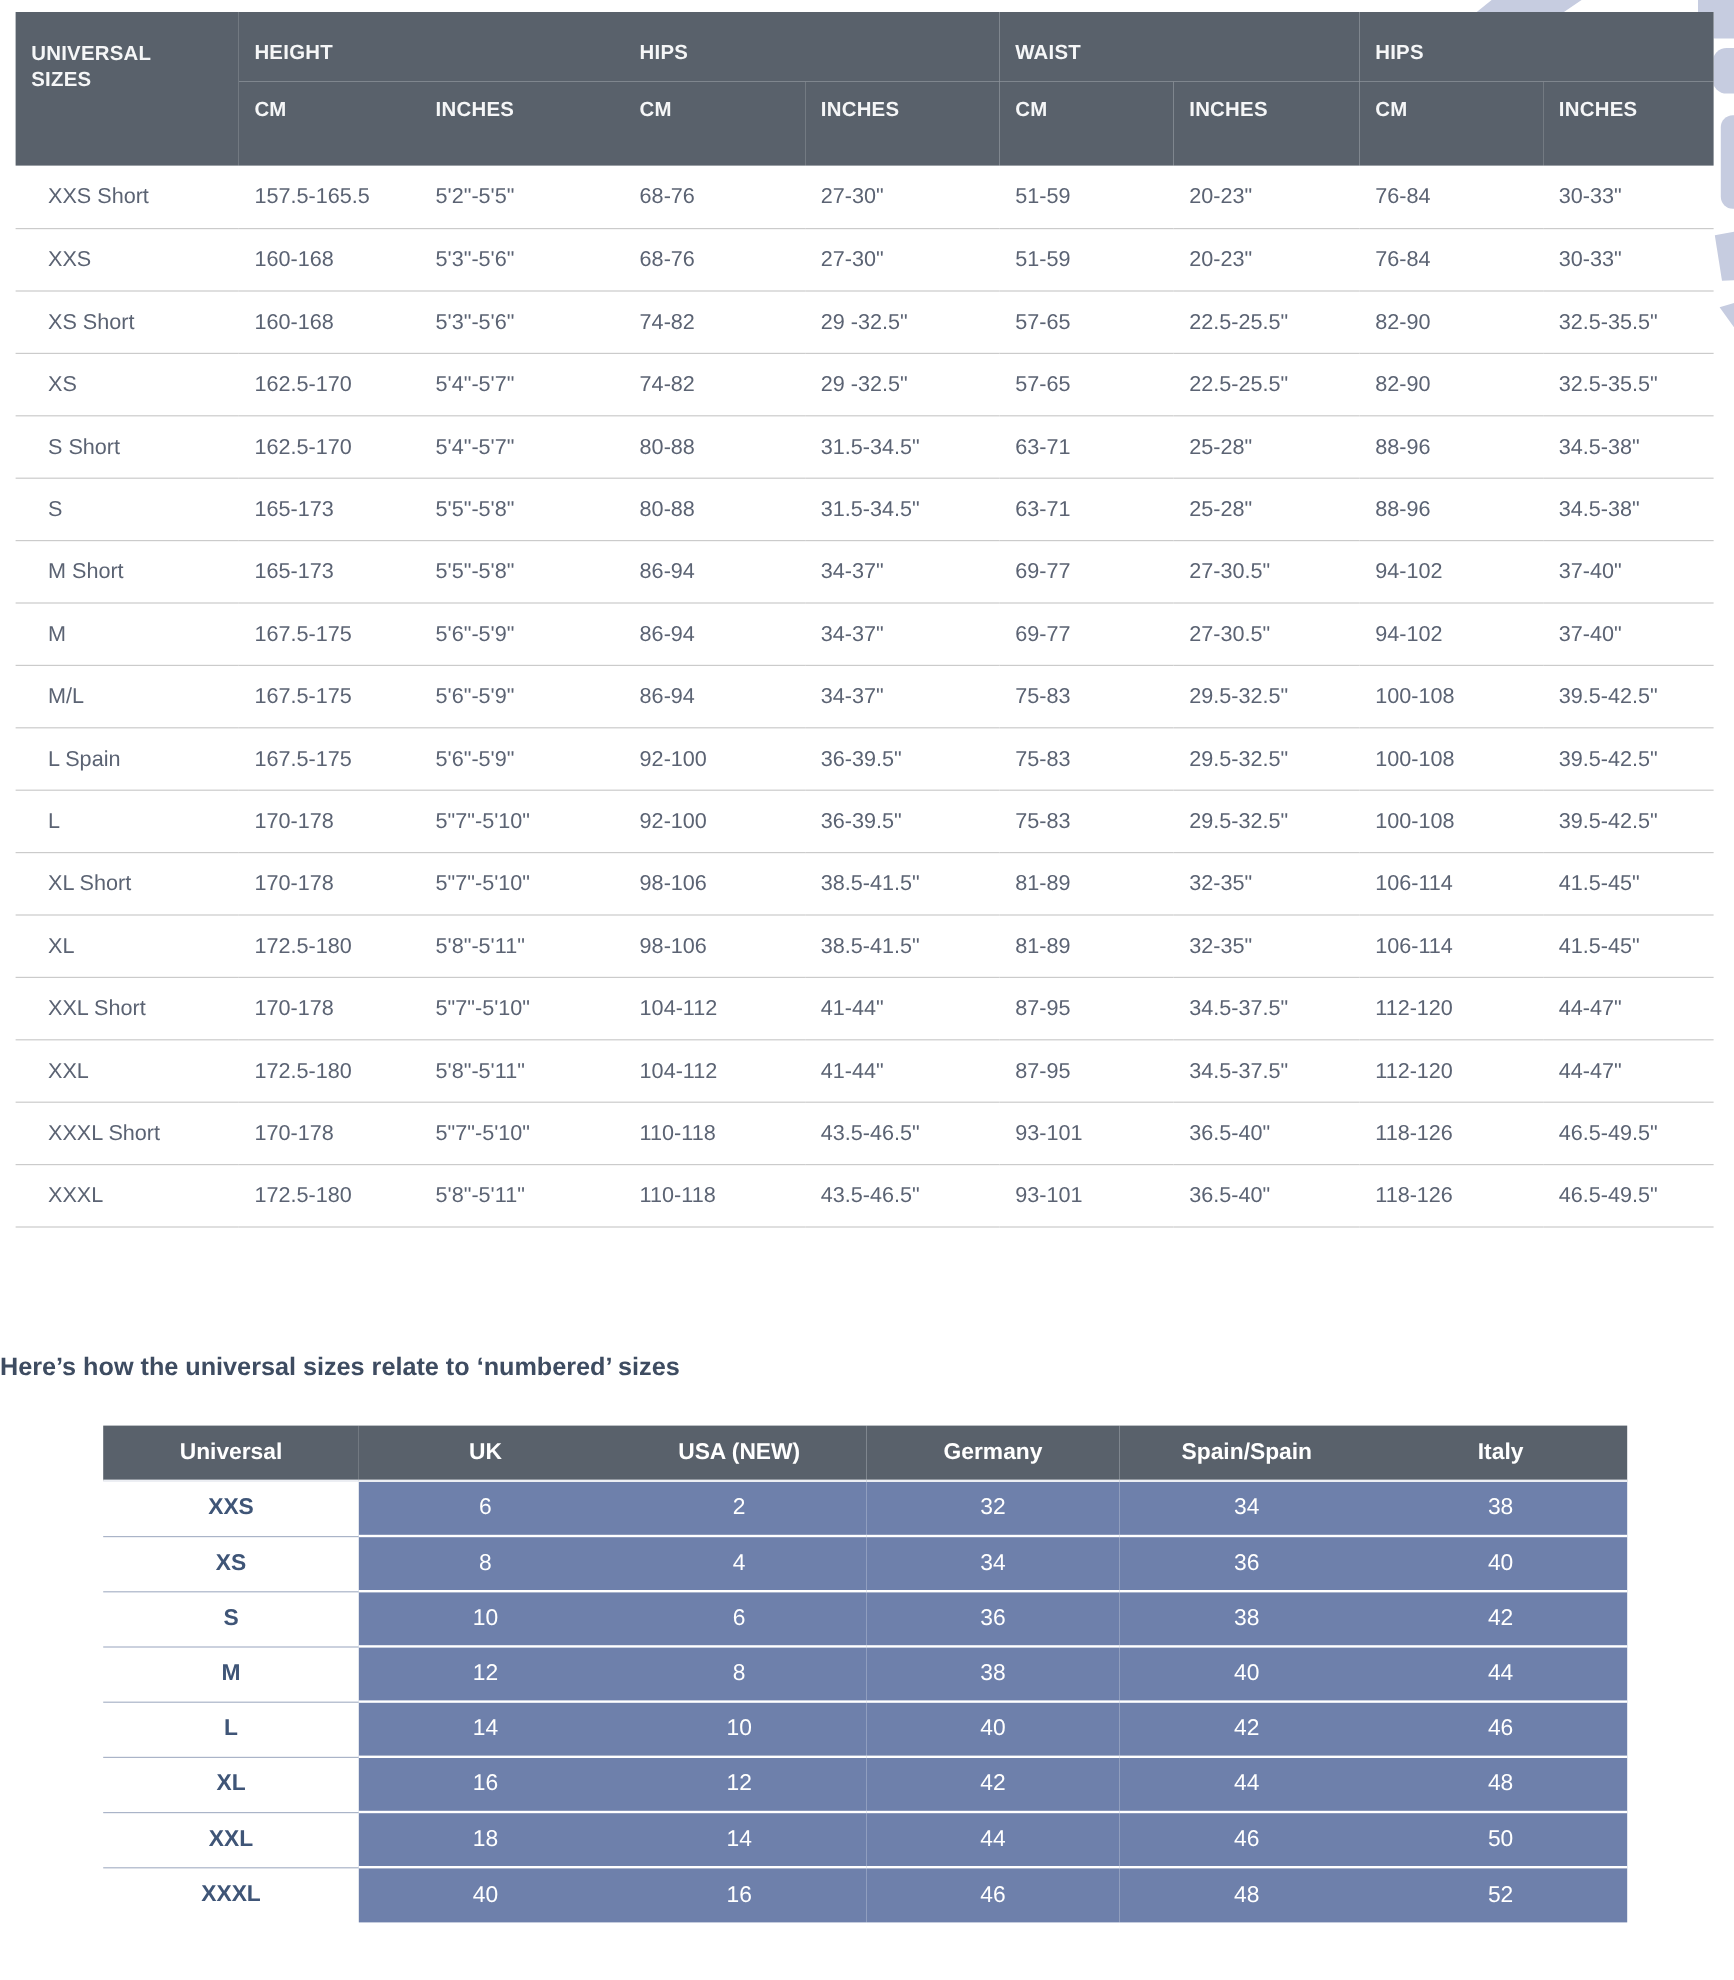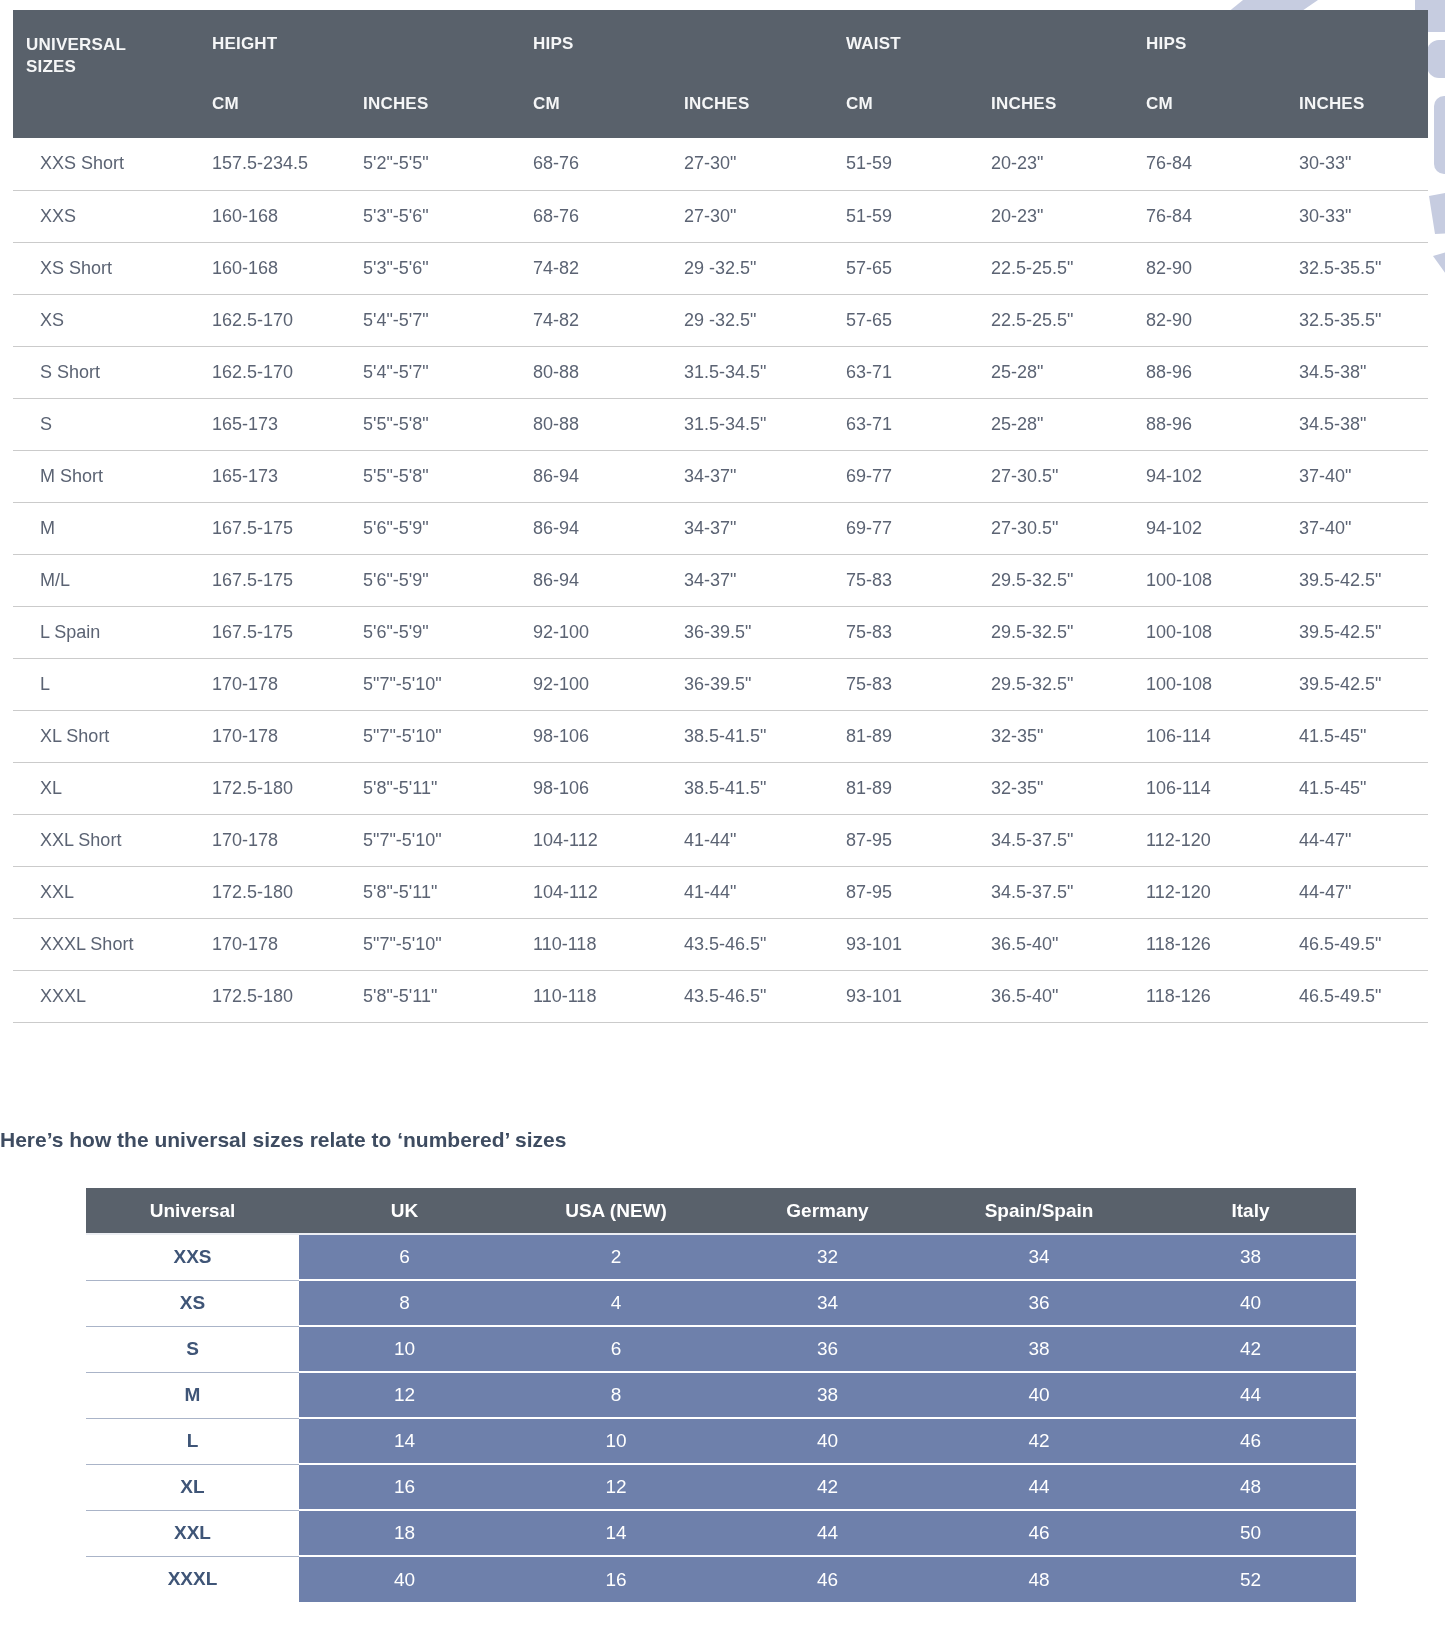--- a/index.html
+++ b/index.html
@@ -20,21 +20,21 @@
     position:absolute; left:13px; top:10px; width:1415px;
     border-collapse:collapse; table-layout:fixed;
     background:#ffffff; z-index:1;
   }
   table.t1 thead th {
     background:#59616b; color:#f5f6f7;
     font-size:17px; font-weight:bold; text-align:left;
     letter-spacing:0.2px;
   }
   table.t1 thead tr.group-row th { padding:24px 0 0 13px; height:58px; vertical-align:top; }
-  table.t1 thead tr.unit-row th { padding:0 0 24px 13px; height:70px; vertical-align:bottom; }
+  table.t1 thead tr.unit-row th { padding:0 0 36px 13px; height:70px; vertical-align:bottom; }
   table.t1 thead th.corner {
     vertical-align:bottom; padding:0 0 22px 27px; line-height:1.3;
   }
   table.t1 tbody td {
     height:52px; border-bottom:1px solid #cbcbcb;
     color:#5b6373; font-size:18px; padding:0 0 0 13px;
     white-space:nowrap; overflow:hidden;
   }
   table.t1 tbody td:first-child { padding-left:27px;margin-top:34px; }
   
@@ -106,21 +106,21 @@
       <th>INCHES</th>
       <th>CM</th>
       <th>INCHES</th>
       <th>CM</th>
       <th>INCHES</th>
     </tr>
   </thead>
   <tbody id="t1-body">
       <tr>
         <td class="">XXS Short</td>
-        <td class="">157.5-234.5</td>
+        <td class="">157.5-165.5</td>
         <td class="">5'2"-5'5"</td>
         <td class="">68-76</td>
         <td class="">27-30"</td>
         <td class="">51-59</td>
         <td class="">20-23"</td>
         <td class="">76-84</td>
         <td class="">30-33"</td>
       </tr>
       <tr>
         <td class="">XXS</td>

